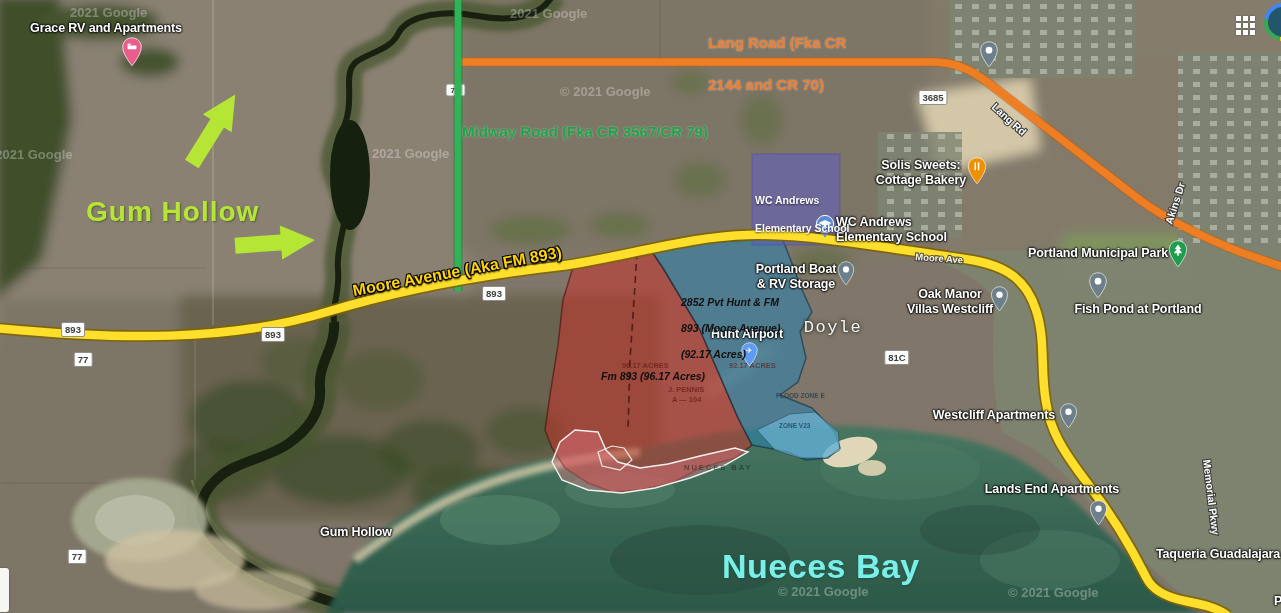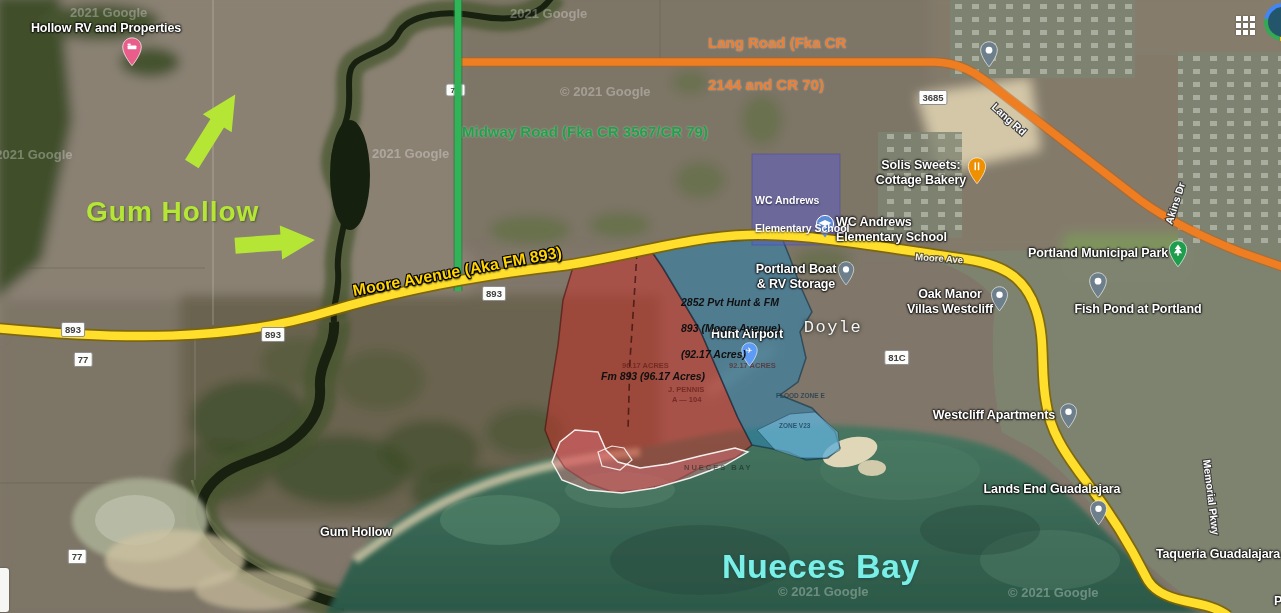--- a/index.html
+++ b/index.html
@@ -275,21 +275,21 @@
         <circle cx="12" cy="11.5" r="4.2" fill="#fff"></circle>
       </svg>
   </div>
   <div class="pin" style="left:1089px;top:500px">
     <svg width="19" height="26" viewBox="0 0 24 34">
         <path d="M12 1C6 1 1.5 5.6 1.5 11.5 C1.5 20 12 32.5 12 32.5 S22.5 20 22.5 11.5 C22.5 5.6 18 1 12 1Z" fill="#6e7f8c" stroke="#fff" stroke-width=".8"></path>
         <circle cx="12" cy="11.5" r="4.2" fill="#fff"></circle>
       </svg>
   </div>
 
-  <div class="lbl" style="left:106px;top:21px">Hollow RV and Properties</div>
+  <div class="lbl" style="left:106px;top:21px">Grace RV and Apartments</div>
   <div class="lbl" style="left:921px;top:158px">
     <div>Solis Sweets:</div>
     <div>Cottage Bakery</div>
   </div>
   <div class="lbl left" style="left:836px;top:215px">
     <div>WC Andrews</div>
     <div>Elementary School</div>
   </div>
   <div class="lbl" style="left:796px;top:262px">
     <div>Portland Boat</div>
@@ -297,21 +297,21 @@
   </div>
   <div class="lbl" style="left:950px;top:287px">
     <div>Oak Manor</div>
     <div>Villas Westcliff</div>
   </div>
   <div class="lbl" style="left:1098px;top:246px">Portland Municipal Park</div>
   <div class="lbl" style="left:1138px;top:302px">Fish Pond at Portland</div>
   <div class="lbl" style="left:747px;top:327px">Hunt Airport</div>
   <div class="lbl town" style="left:833px;top:320px">Doyle</div>
   <div class="lbl" style="left:994px;top:408px">Westcliff Apartments</div>
-  <div class="lbl" style="left:1052px;top:482px">Lands End Guadalajara</div>
+  <div class="lbl" style="left:1052px;top:482px">Lands End Apartments</div>
   <div class="lbl" style="left:1218px;top:547px">Taqueria Guadalajara</div>
   <div class="lbl" style="left:356px;top:525px">Gum Hollow</div>
   <div class="lbl" style="left:1278px;top:594px">P</div>
 
   <div class="ann ann-gum" style="left:86px;top:194px">Gum Hollow</div>
   <div class="ann ann-lang" style="left:708px;top:11px">
     <div>Lang Road (Fka CR</div>
     <div>2144 and CR 70)</div>
   </div>
   <div class="ann ann-midway" style="left:462px;top:122px">Midway Road (Fka CR 3567/CR 79)</div>

